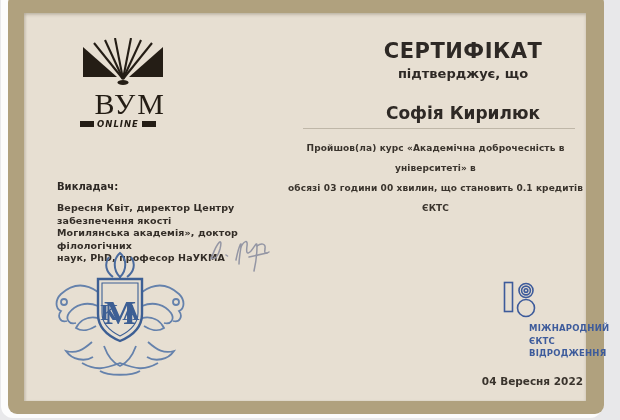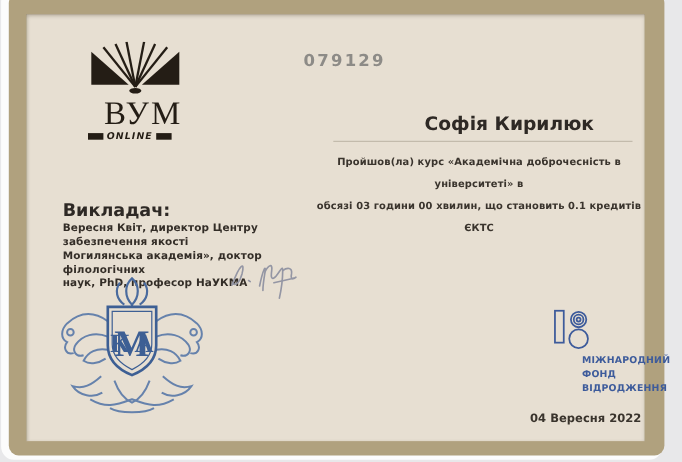--- a/index.html
+++ b/index.html
@@ -46,21 +46,21 @@
     position:absolute;left:338px;top:103px;width:250px;text-align:center;
     font-size:17px;font-weight:700;color:#2e2925;
   }
   .name-underline{position:absolute;left:303px;top:128px;width:272px;height:1px;background:#bfb7a8;}
   
   .course{
     position:absolute;left:283px;top:138px;width:305px;text-align:center;
     font-size:9px;font-weight:700;color:#3a342d;line-height:20px;letter-spacing:.1px;
   }
   
-  .teacher-label{position:absolute;left:57px;top:181px;font-size:16px;font-weight:800;color:#2e2925;text-align:right;}
+  .teacher-label{position:absolute;left:57px;top:181px;font-size:10px;font-weight:800;color:#2e2925;text-align:right;}
   .teacher-text{
     position:absolute;left:57px;top:202px;width:245px;
     font-size:9.5px;font-weight:700;color:#332d27;line-height:12.5px;letter-spacing:.1px;
   }
   .signature{position:absolute;left:205px;top:228px;}
   
   .kma-emblem{position:absolute;left:52px;top:250px;}
   .elib{position:absolute;left:253px;top:324px;width:165px;height:38px;}
   .elib .swoosh{position:absolute;left:0;top:0;}
   .elib .elib-text{
@@ -105,22 +105,25 @@
       </g>
     </svg>
     <div class="vum-word">ВУМ</div>
     <div class="online-strip">
       <span class="bar"></span>
       <span class="online-word">ONLINE</span>
       <span class="bar"></span>
     </div>
   </div>
 
-  <div class="serial">079129</div>
-
+
+  <div class="title-block">
+    <div class="cert-title">СЕРТИФІКАТ</div>
+    <div class="cert-sub">підтверджує, що</div>
+  </div>
 
   <div class="recipient-name">Софія Кирилюк</div>
   <div class="name-underline"></div>
 
   <div class="course">
     <div>Пройшов(ла) курс «Академічна доброчесність в університеті» в</div>
     <div>обсязі 03 години 00 хвилин, що становить 0.1 кредитів ЄКТС</div>
   </div>
 
   <div class="teacher-label">Викладач:</div>
@@ -193,18 +196,18 @@
         <rect x="1.5" y="2.5" width="8" height="29"></rect>
         <circle cx="23" cy="10.5" r="7"></circle>
         <circle cx="23" cy="10.5" r="4.4"></circle>
         <circle cx="23" cy="10.5" r="1.8"></circle>
         <circle cx="23" cy="28" r="8.5"></circle>
       </g>
     </svg>
   </div>
   <div class="irf-text">
     <div>МІЖНАРОДНИЙ</div>
-    <div>ФОНД</div>
+    <div>ЄКТС</div>
     <div>ВІДРОДЖЕННЯ</div>
   </div>
 
   <div class="date">04 Вересня 2022</div>
 </div>
 
 </body></html>

